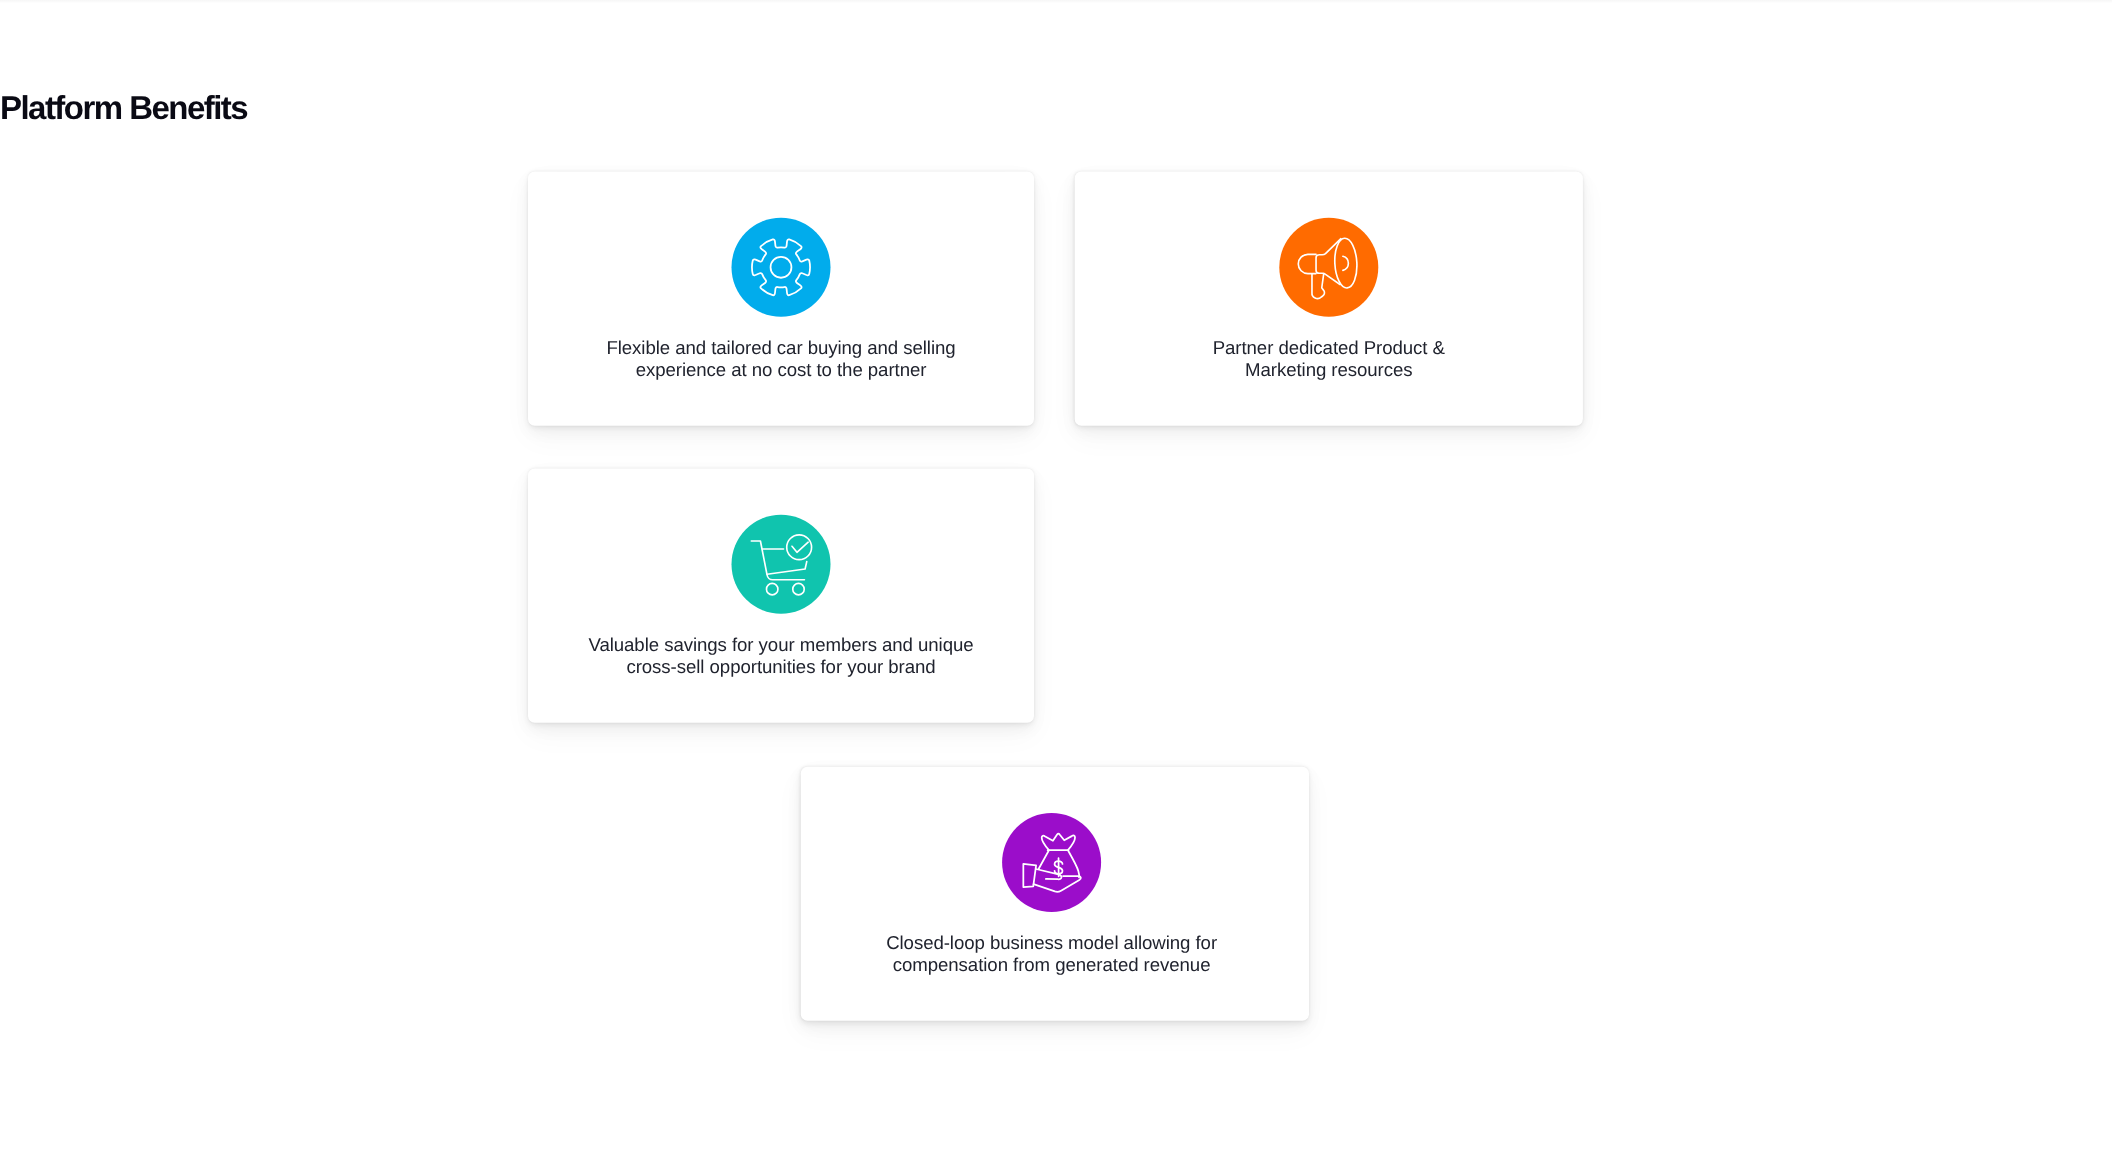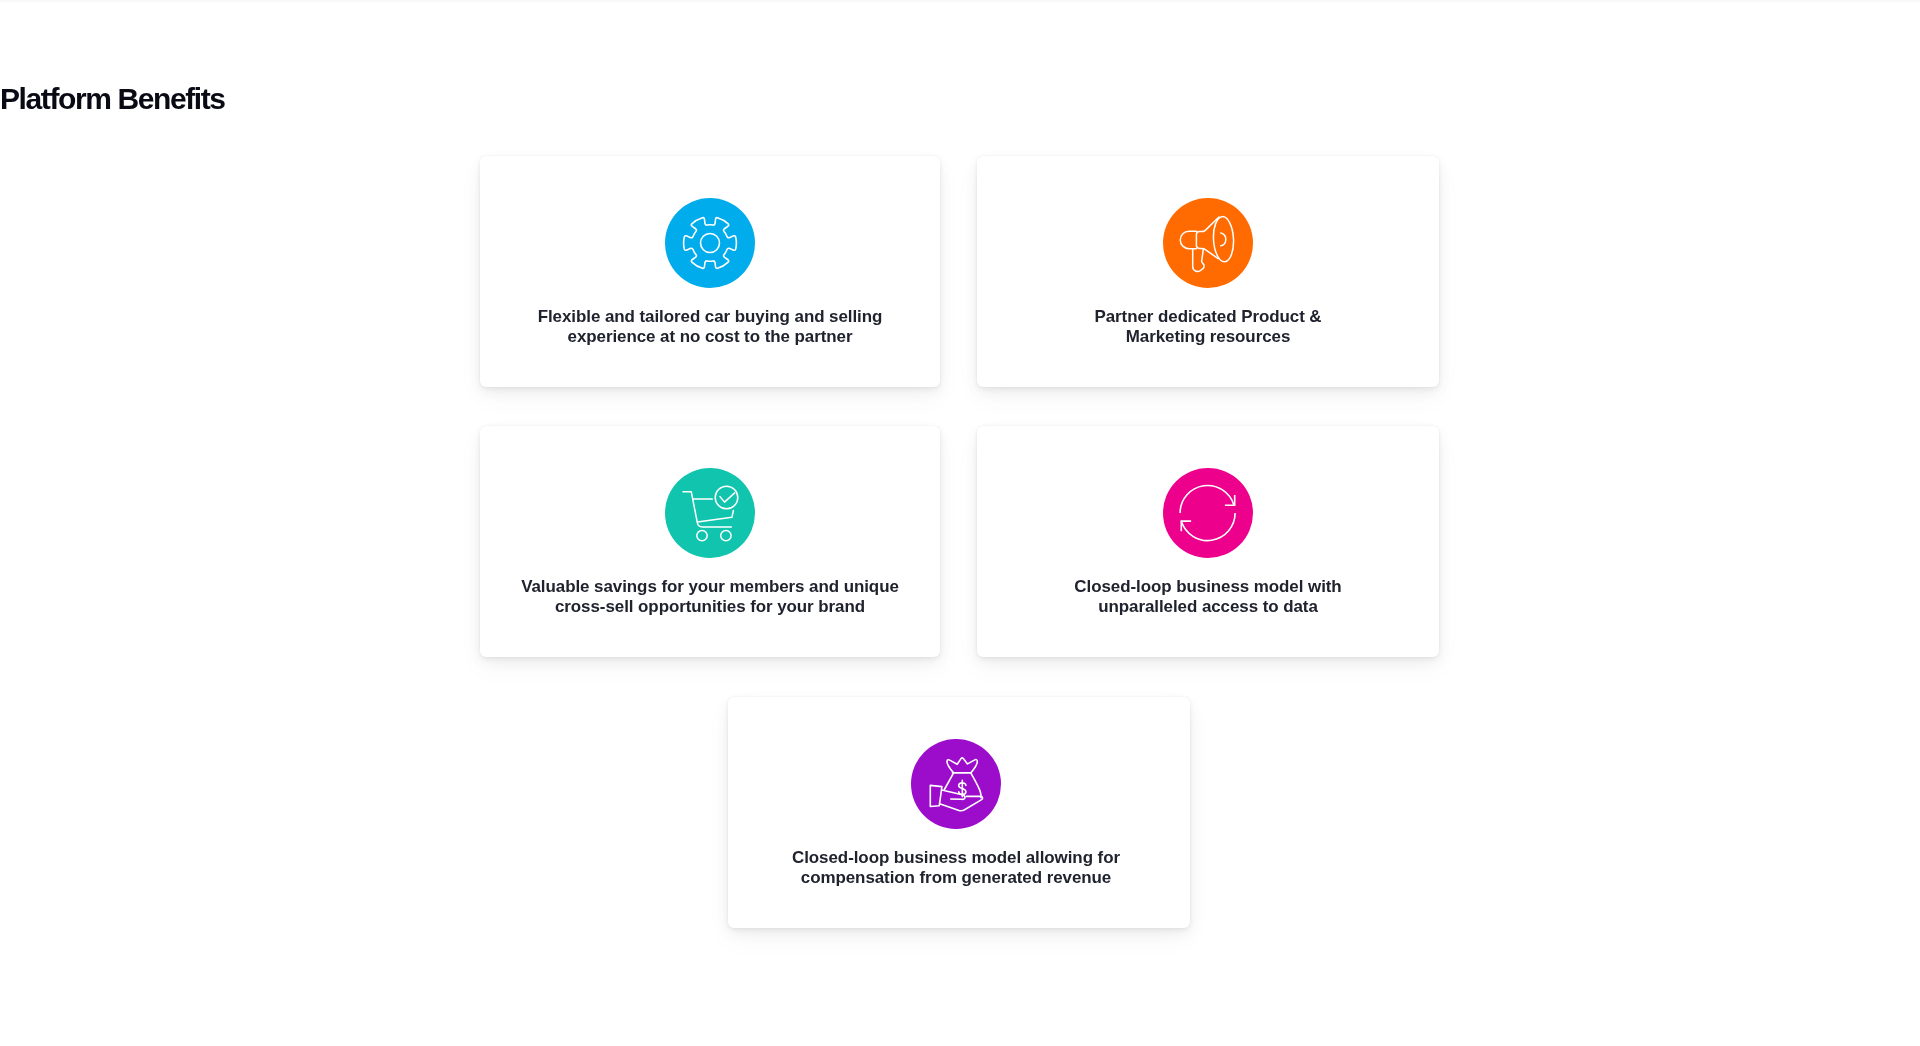--- a/index.html
+++ b/index.html
@@ -28,21 +28,20 @@
     letter-spacing: -1.4px;
     line-height: 34px;
     color: #0a0a14;
   }
 
   .card {
     position: absolute;
     background: #ffffff;
     border-radius: 6px;
     box-shadow: 0 0 2px rgba(0,0,0,0.055), 0 2px 5px rgba(0,0,0,0.06), 0 5px 14px rgba(0,0,0,0.05), 0 11px 28px rgba(0,0,0,0.035);
-    font-weight: bold;
   }
   .icon-wrap {
     position: absolute;
     width: 90px; height: 90px;
     border-radius: 50%;
     left: 50%;
     margin-left: -45px;
     top: 42px;
     display: flex; align-items: center; justify-content: center;
   }
@@ -103,32 +102,20 @@
         <circle cx="24.0" cy="54.6" r="5.2"></circle>
         <circle cx="47.9" cy="54.6" r="5.2"></circle>
         <circle cx="48.5" cy="16.5" r="11.3"></circle>
         <path d="M42.0 15.6 L46.5 21.1 L56.7 11.9"></path>
       </svg>
     </div>
     <div class="card-text">Valuable savings for your members and unique
 cross-sell opportunities for your brand</div>
   </div>
 
-  <div class="card" style="left:977px;top:426px;width:462px;height:231px">
-    <div class="icon-wrap" style="background: rgb(236, 0, 140);">
-      <svg width="64" height="64" viewBox="0 0 64 64" fill="none" stroke="#fff" stroke-width="1.6" stroke-linejoin="miter" stroke-linecap="butt">
-        <path d="M4.10 32.10 A27.5 27.5 0 0 1 58.0 24.3"></path>
-        <path d="M58.7 14.1 L58.7 24.3 L48.9 24.3"></path>
-        <path d="M59.10 32.10 A27.5 27.5 0 0 1 5.3 40.1"></path>
-        <path d="M5.3 50.3 L5.3 40.1 L15.1 40.1"></path>
-      </svg>
-    </div>
-    <div class="card-text">Closed-loop business model with
-unparalleled access to data</div>
-  </div>
 
   <div class="card nudge" style="left:728px;top:697px;width:462px;height:231px">
     <div class="icon-wrap" style="background: rgb(155, 13, 202);">
       <svg width="64" height="64" viewBox="0 0 64 64" fill="none" stroke="#fff" stroke-width="1.6" stroke-linejoin="round" stroke-linecap="round">
         <path d="M29.4 20.6 C26.6 17.4 23.0 12.3 23.0 9.6 C23.0 7.6 24.5 7.3 26.2 8.4 L33.2 12.3 L37.0 6.6 C37.8 5.5 38.6 5.5 39.3 6.6 L43.5 11.9 L50.3 8.1 C52.0 7.1 53.3 7.4 53.3 9.4 C53.3 12.2 49.8 17.4 47.0 20.6"></path>
         <path d="M28.4 20.9 L47.3 20.9"></path>
         <path d="M29.2 21.6 L20.4 37.5 M47.2 21.6 C50.6 27.6 55.0 35.3 56.3 39.8 C57.2 42.8 57.3 44.2 56.9 45.6"></path>
         <path d="M41.9 33.4 C41.9 32.0 40.3 30.9 38.3 30.9 C36.3 30.9 34.7 32.0 34.7 33.6 C34.7 37.3 41.9 35.9 41.9 39.7 C41.9 41.3 40.3 42.4 38.3 42.4 C36.3 42.4 34.7 41.3 34.7 39.7"></path>
         <path d="M38.3 28.2 L38.4 44.6"></path>
         <path d="M6.3 33.4 L17.9 34.6 L15.3 53.7 L6.3 54.5 Z"></path>

